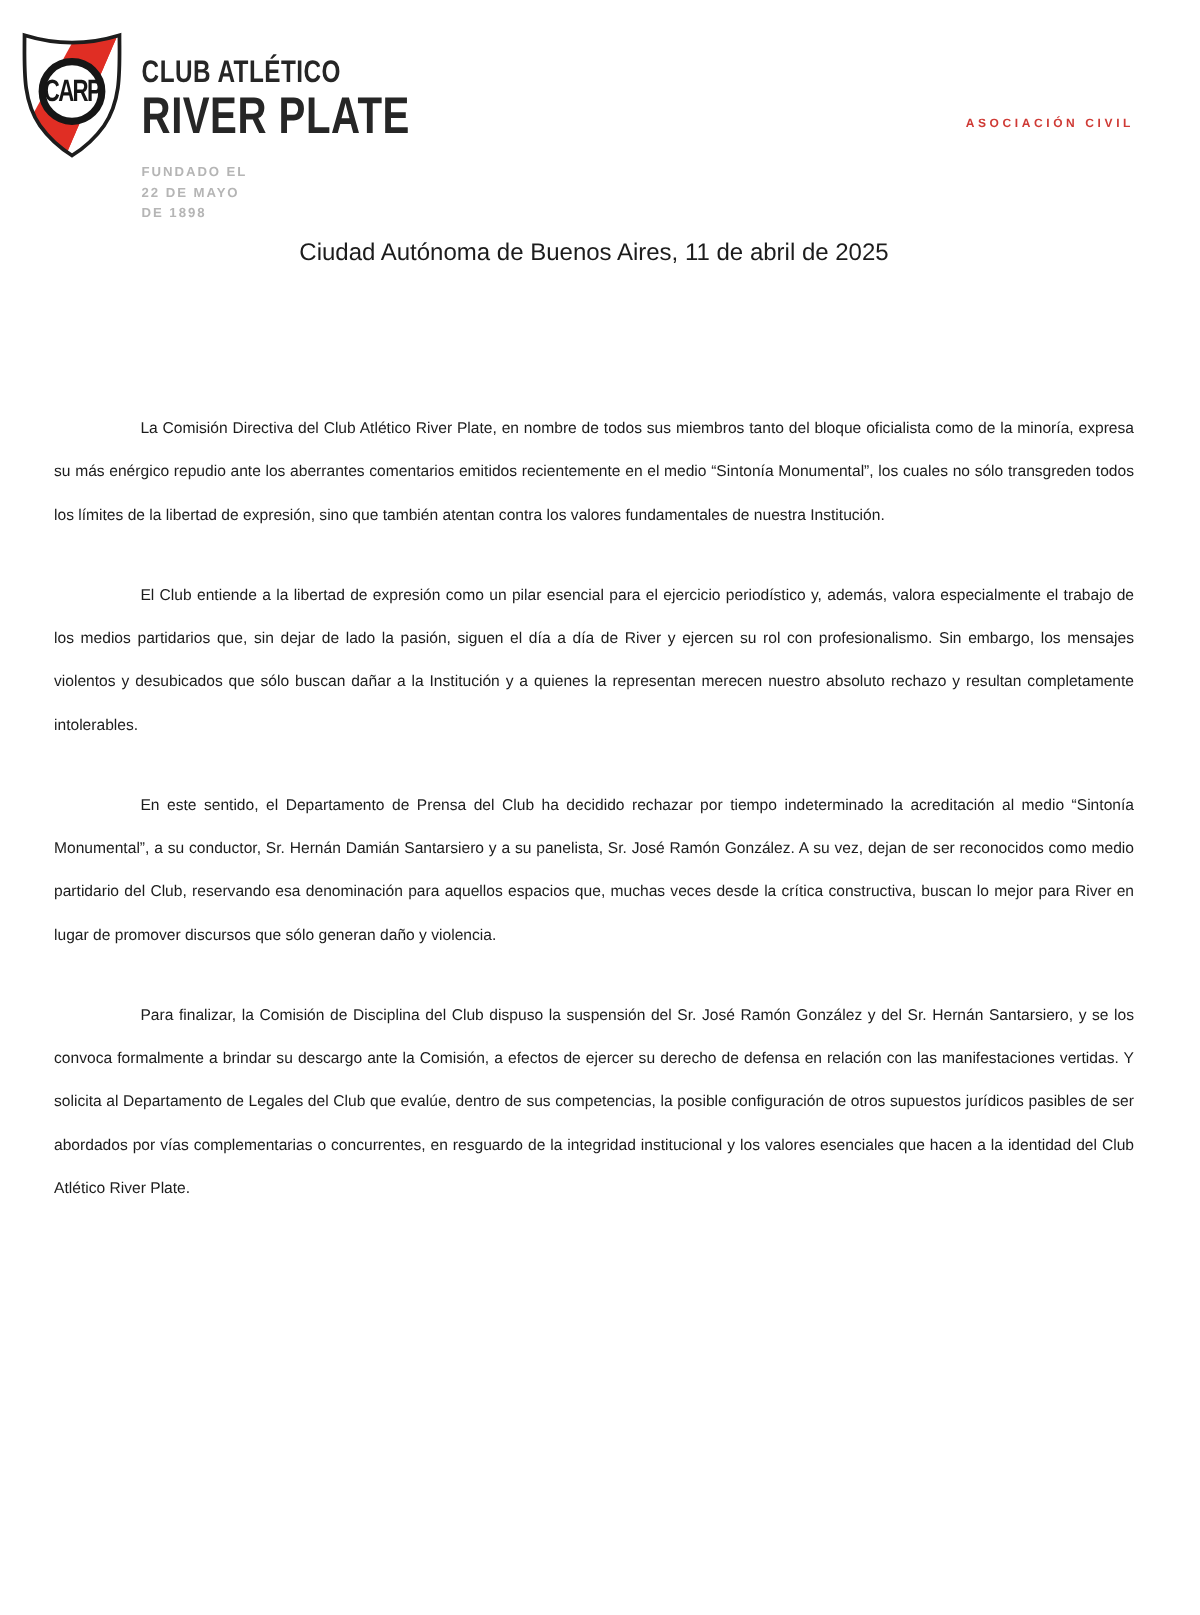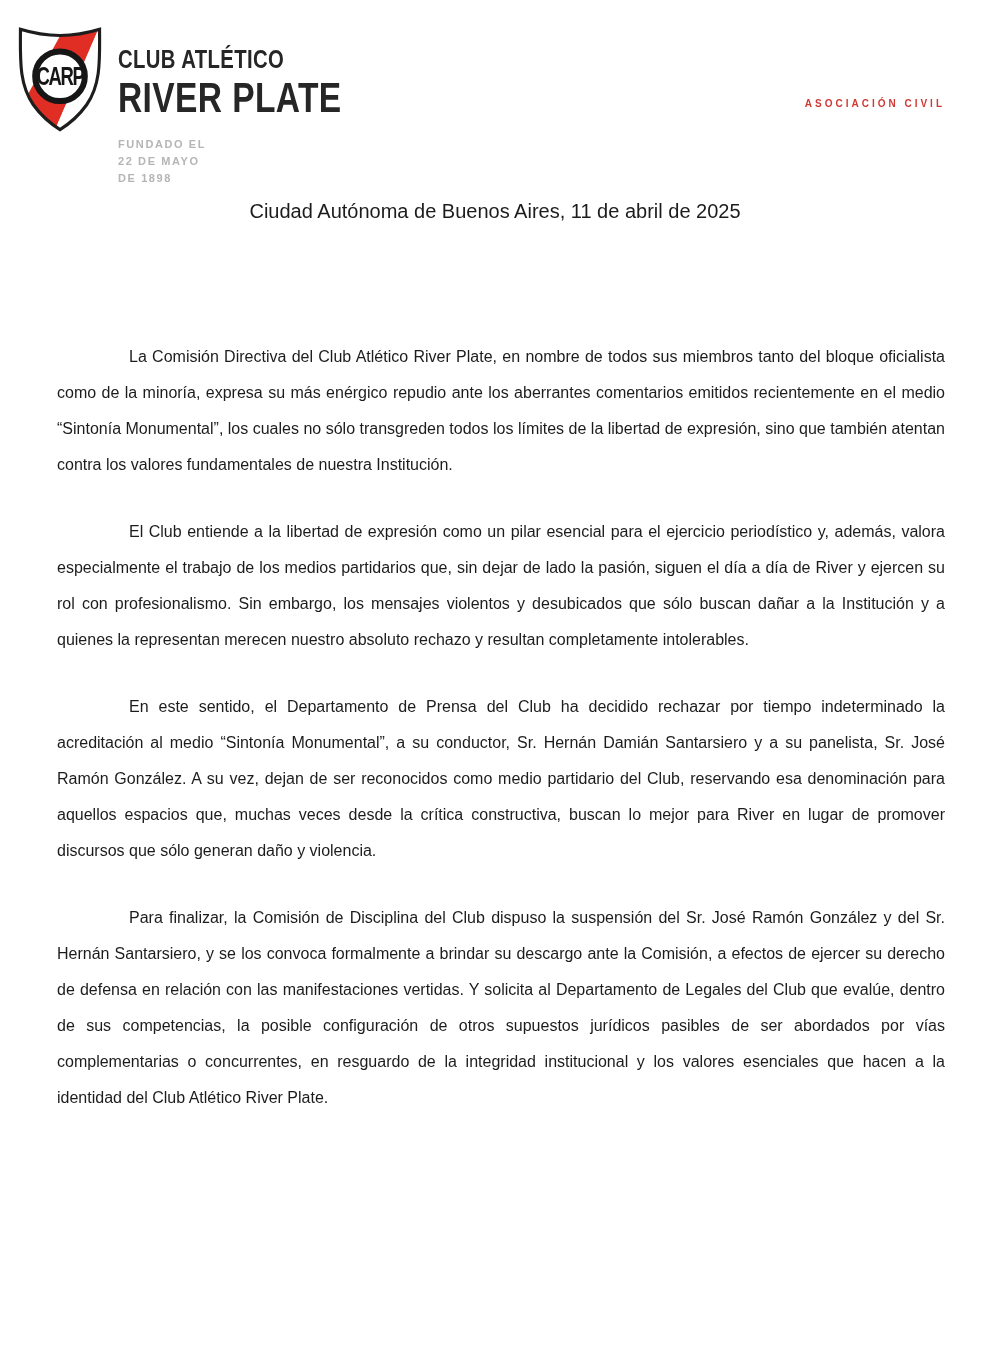--- a/index.html
+++ b/index.html
@@ -43,25 +43,25 @@
 
   
   .dateline {
     margin: 32px 55px 0 45px;
     text-align: center;
     font-size: 20px;
     color: #1c1c1c;
   }
   .letter-body { margin: 116px 55px 0 45px; }
   .letter-body p {
-    font-size: 16px;
+    font-size: 13px;
     line-height: 36px;
     text-align: justify;
     text-indent: 72px;
-    margin: 0 0 31px 12px;
+    margin: 0 0 31px 0;
     color: #1c1c1c;
   }
 </style>
 </head>
 <body>
 
 <div class="page">
 
   <header class="letterhead">
 

